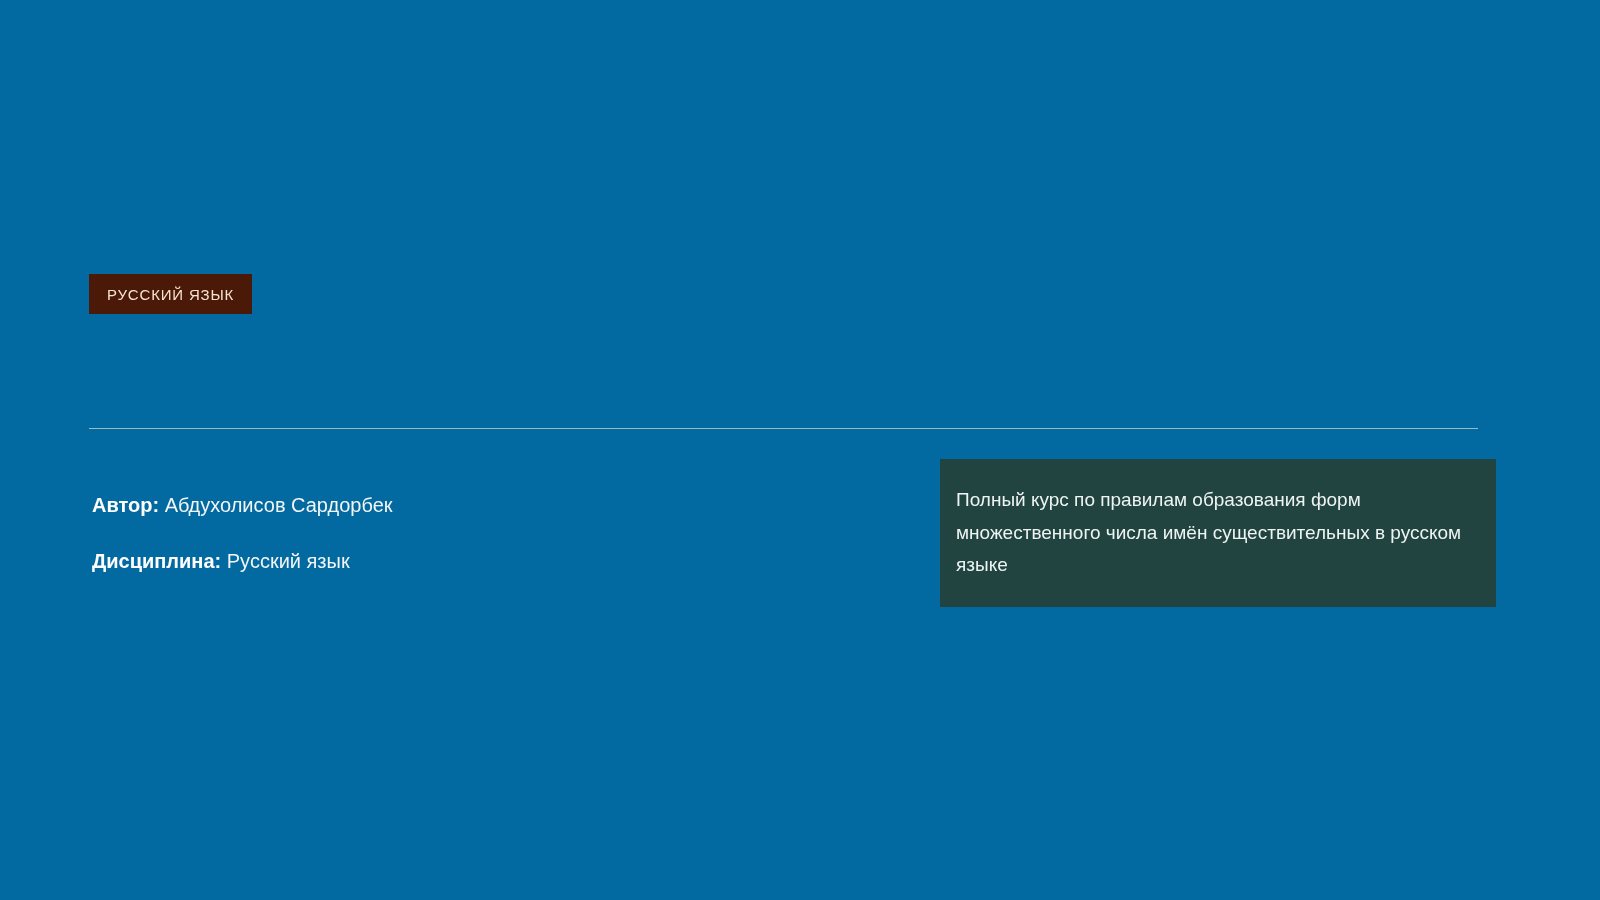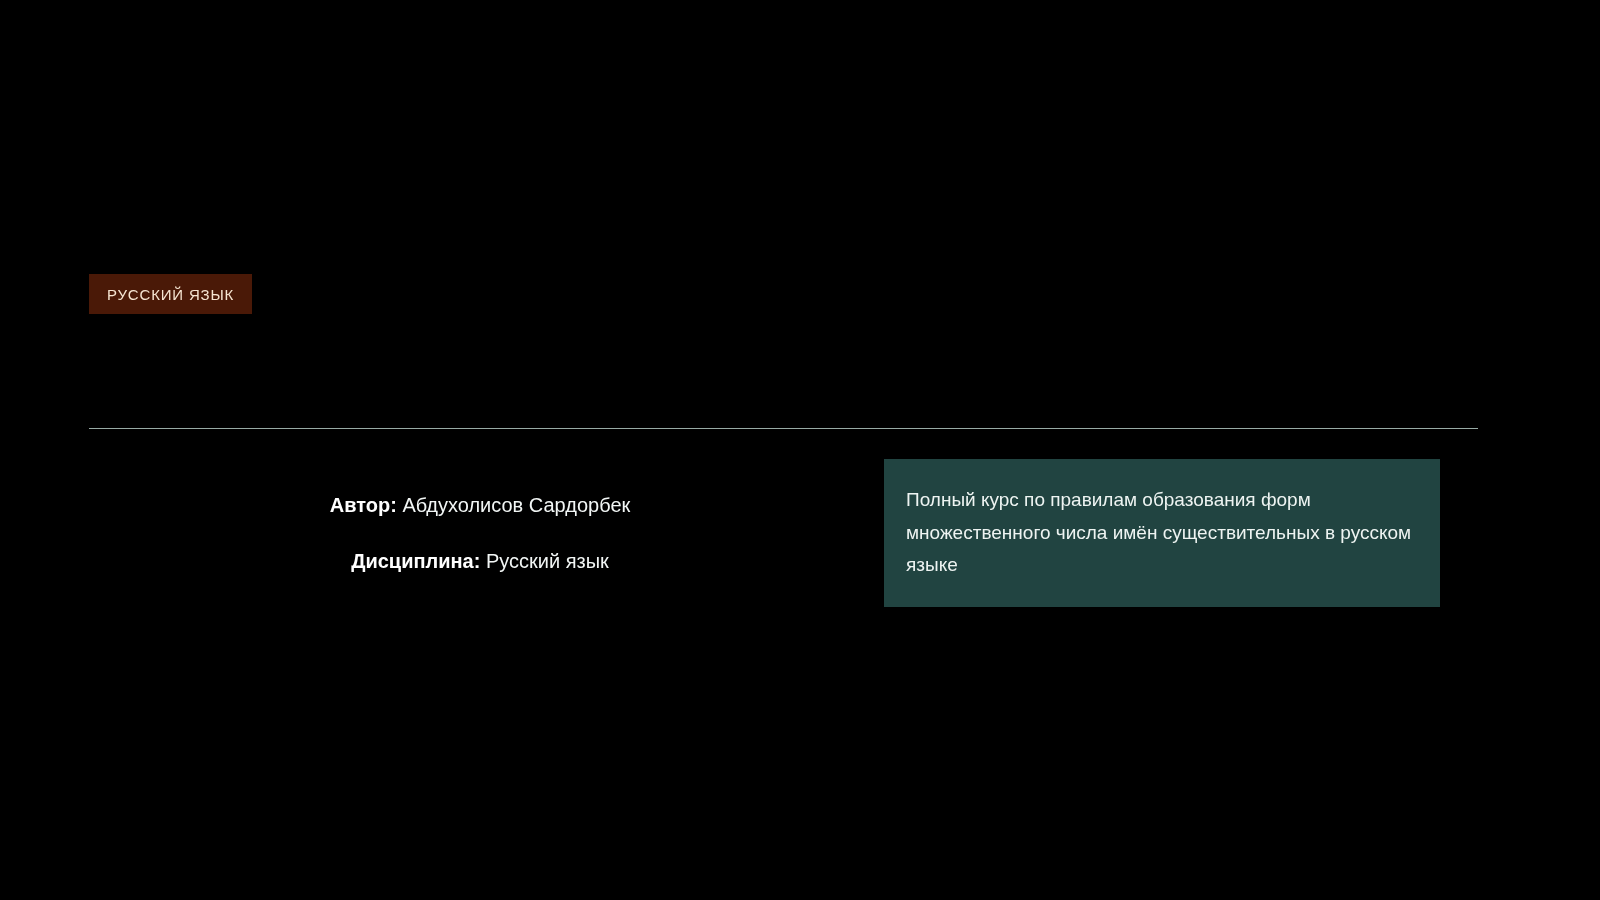--- a/index.html
+++ b/index.html
@@ -13,21 +13,21 @@
   body {
     background: #15332f;
     font-family: "Liberation Sans", sans-serif;
     -webkit-font-smoothing: antialiased;
   }
 
   .slide {
     position: relative;
     width: 1600px;
     height: 900px;
-    background: #000000;
+    background: #0369a1;
   }
 
   
   .badge {
     position: absolute;
     left: 89px;
     top: 274px;
     height: 40px;
     padding: 0 18px;
     display: flex;
@@ -60,24 +60,23 @@
     top: 428px;
     width: 1389px;
     height: 1px;
     background: #b9cfc9;
     opacity: 0.82;
   }
 
   
   .meta {
     position: absolute;
-    left: 100px;
+    left: 92px;
     top: 490px;
     width: 760px;
-    text-align: center;
   }
 
   .meta-row {
     color: #ffffff;
     font-size: 20px;
     line-height: 1.5;
     margin-bottom: 26px;
     white-space: nowrap;
   }
   .meta-row:last-child { margin-bottom: 17px; }
@@ -88,28 +87,28 @@
   }
 
   .meta-value {
     font-weight: 400;
     color: #f2f6f5;
   }
 
   
   .desc-card {
     position: absolute;
-    left: 884px;
+    left: 940px;
     top: 459px;
     width: 556px;
     height: 148px;
     background: #214441;
     display: flex;
     align-items: center;
-    padding: 0 22px;
+    padding: 0 16px;
   }
 
   .desc-text {
     color: #eef4f2;
     font-size: 19px;
     line-height: 1.72;
     font-weight: 400;
   }
 </style>
 </head>

